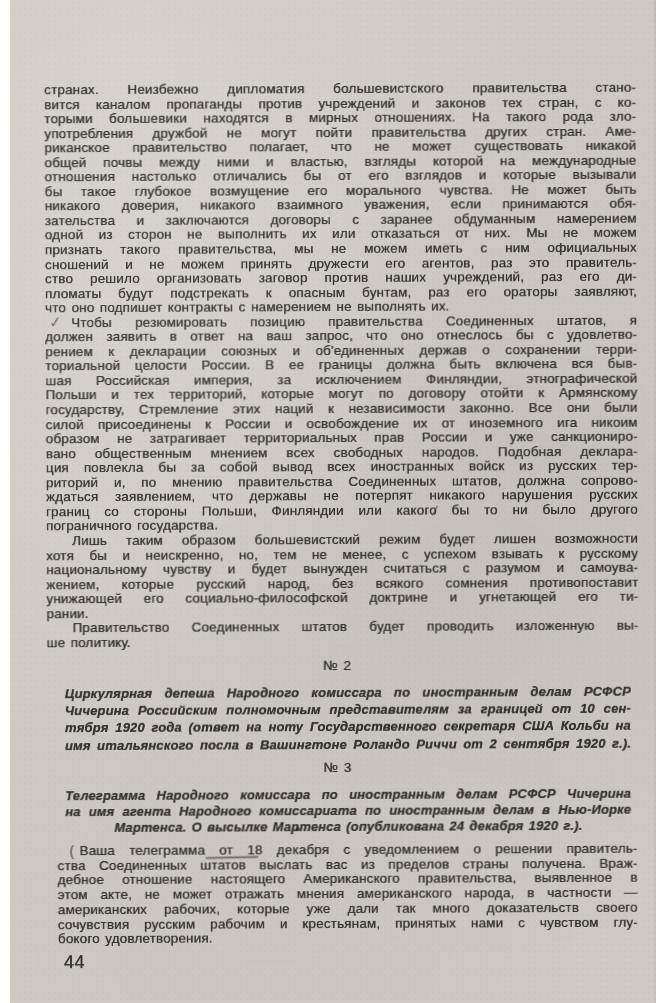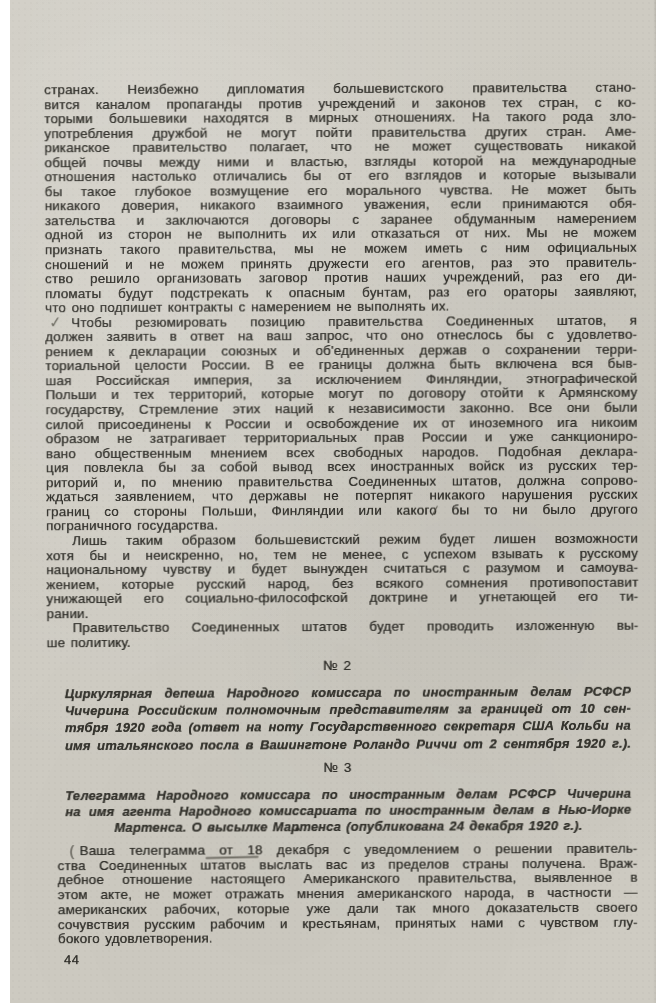--- a/index.html
+++ b/index.html
@@ -46,21 +46,21 @@
   .h3pos { top:760px; }
   .caption {
     position:absolute; left:54px; width:566px;
     font-style:italic; font-weight:600; font-size:13px;
     color:#34332d;
   }
   .cap2 { top:684px; line-height:17.2px; }
   .cap3 { top:787px; line-height:16.2px; }
   .pagenum {
     position:absolute; top:951px; left:52px;
-    font-size:13px; letter-spacing:0.5px;
+    font-size:18px; letter-spacing:0.5px;
     text-shadow:0 0 0.45px rgba(47,45,39,0.85);
   }
   
   .mark { position:absolute; color:rgba(84,81,71,0.85); }
   .checkmark { top:312px; left:40px; font-size:15px; transform:rotate(-6deg); }
   .parenmark { top:842px; left:58px; font-size:14px; color:rgba(58,56,49,0.9); }
   .slashmark { top:503px; left:423px; font-size:14px; transform:rotate(14deg); }
   .underline18 {
     position:absolute; top:856px; left:194px; width:53px; height:2px;
     background:rgba(80,77,68,0.7); transform:rotate(-1deg); border-radius:1px;

